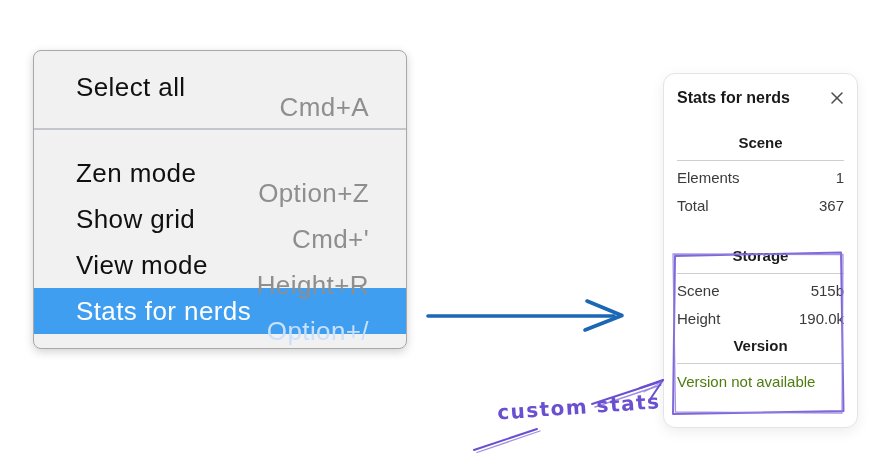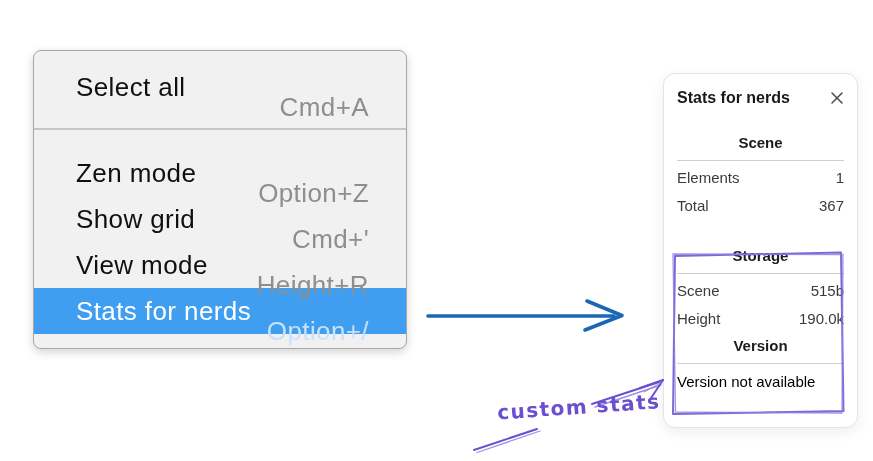--- a/index.html
+++ b/index.html
@@ -43,21 +43,21 @@
   .panel-title{font-weight:bold;font-size:16px;color:#19191c;}
   .close-btn{cursor:pointer;display:block;}
   .close-btn line{stroke:#4c4c50;stroke-width:1.5;stroke-linecap:round;}
   .section-heading{font-weight:bold;text-align:center;color:#1c1c1f;font-size:15px;}
   .sh-scene{margin-top:24px;}
   .sh-storage{margin-top:27px;}
   .sh-version{margin-top:4px;}
   .rule{border:none;border-top:1px solid #cfcfd2;margin:9px 0 3px;}
   .stat-row{display:flex;justify-content:space-between;align-items:center;padding:4px 0;line-height:20px;}
   .stat-value{text-align:right;}
-  .version-note{padding:5px 0 0;line-height:20px;color:#000000;}
+  .version-note{padding:5px 0 0;line-height:20px;color:#4d7c0f;}
 
   
   .overlay{position:absolute;left:0;top:0;width:873px;height:461px;pointer-events:none;}
   .blue-stroke{stroke:var(--arrow_blue);fill:none;stroke-linecap:round;stroke-linejoin:round;}
   .purple-stroke{stroke:var(--annotation_purple_light);fill:none;stroke-linecap:round;stroke-linejoin:round;}
   .purple-strong{stroke:var(--annotation_purple);fill:none;stroke-linecap:round;stroke-linejoin:round;}
   .annotation-label{
     position:absolute;left:497px;top:395px;width:160px;
     font-family:"DejaVu Sans",cursive,sans-serif;font-size:20px;font-weight:bold;
     letter-spacing:1.5px;color:var(--annotation_purple);

